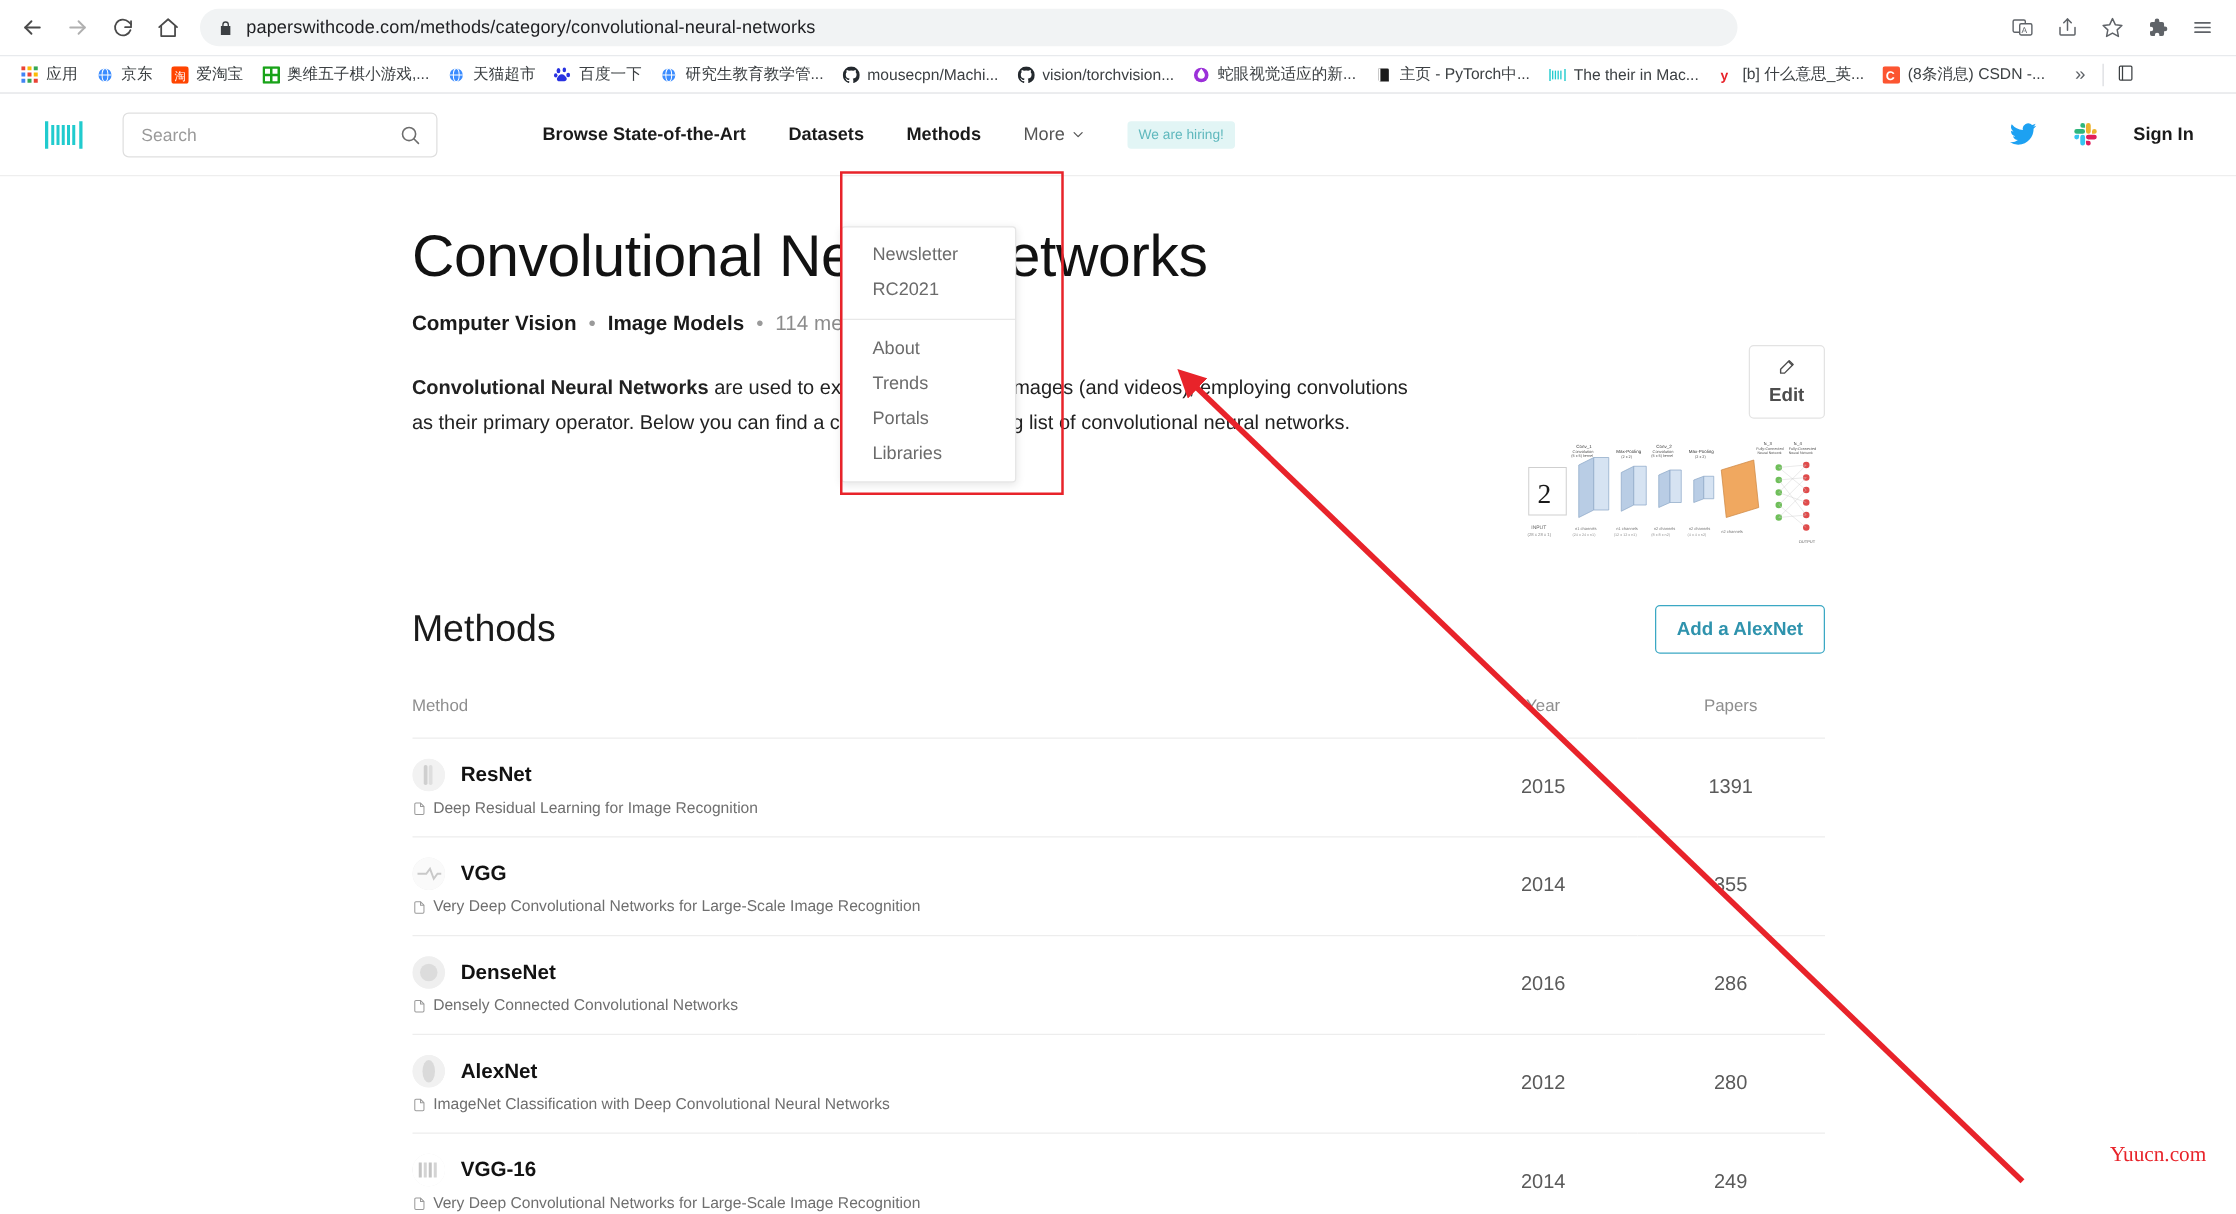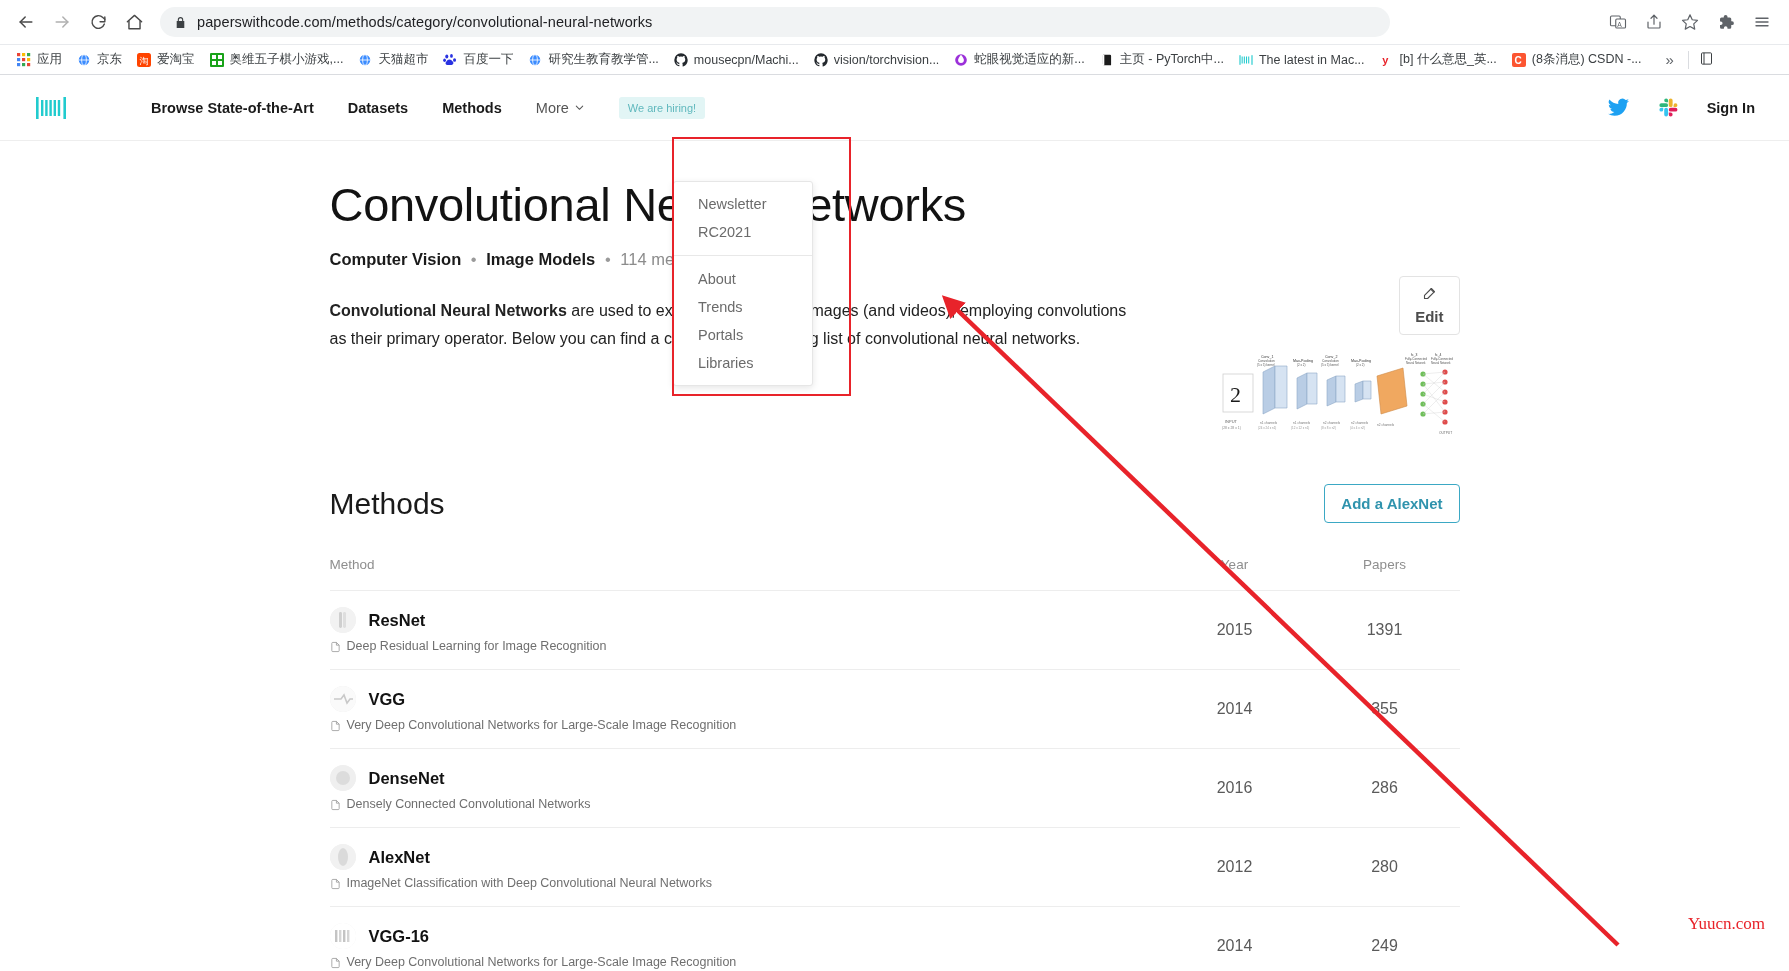--- a/index.html
+++ b/index.html
@@ -137,21 +137,21 @@
     border: none; outline: none;
     font-size: 14px;
     color: #555;
     font-family: "Liberation Sans", sans-serif;
     background: transparent;
   }
   #search-input::placeholder { color: #9a9a9a; }
   #nav-links {
     display: flex; align-items: center;
     gap: 34px;
-    margin-left: 53px;
+    margin-left: 84px;
     font-size: 14.5px;
     font-weight: bold;
     color: #1a1a1a;
   }
   .nav-link { cursor: pointer; white-space: nowrap; }
   #more-link {
     font-weight: normal;
     color: #555;
     display: flex; align-items: center; gap: 5px; text-align: center;
   }
@@ -548,21 +548,21 @@
               <g fill="#21cbce">
                 <rect x="1" y="2" width="2.6" height="22"></rect>
                 <rect x="28.4" y="2" width="2.6" height="22"></rect>
                 <rect x="6" y="5" width="2.4" height="16"></rect>
                 <rect x="11" y="5" width="2.4" height="16"></rect>
                 <rect x="16" y="5" width="2.4" height="16"></rect>
                 <rect x="21" y="5" width="2.4" height="16"></rect>
               </g>
             </svg>
           </span>
-          <span class="bm-label">The latest in Mac...</span>
+          <span class="bm-label">The their in Mac...</span>
         </div>
         <div class="bm">
           <span class="bm-fav">
             <svg width="14" height="14" viewBox="0 0 24 24">
               <text x="4" y="19" font-size="19" font-weight="bold" fill="#e8232a" font-family="Liberation Sans, sans-serif">y</text>
             </svg>
           </span>
           <span class="bm-label">[b] 什么意思_英...</span>
         </div>
         <div class="bm">
@@ -595,20 +595,29 @@
             <rect x="28.4" y="2" width="2.6" height="22"></rect>
           <rect x="6" y="5" width="2.4" height="16"></rect>
             <rect x="10.2" y="5" width="2.4" height="16"></rect>
           <rect x="14.4" y="5" width="2.4" height="16"></rect>
             <rect x="18.6" y="5" width="2.4" height="16"></rect>
           <rect x="22.8" y="5" width="2.4" height="16"></rect>
         </g>
       </svg>
     </div>
 
+    <div id="search-box">
+      <input id="search-input" value="" placeholder="Search" style="">
+      <span style="display:flex;color:#6d6d6d">
+        <svg width="18" height="18" viewBox="0 0 24 24" fill="none" stroke="currentColor" stroke-width="1.7">
+            <circle cx="11" cy="11" r="7"></circle>
+            <line x1="16.3" y1="16.3" x2="21" y2="21" stroke-linecap="round"></line>
+          </svg>
+      </span>
+    </div>
 
     <div id="nav-links">
       <span class="nav-link">Browse State-of-the-Art</span>
       <span class="nav-link">Datasets</span>
       <span class="nav-link">Methods</span>
       <span class="nav-link" id="more-link">
         <span>More</span>
         <span style="display:flex">
           <svg width="11" height="11" viewBox="0 0 24 24" fill="none" stroke="currentColor" stroke-width="2.2" stroke-linecap="round" stroke-linejoin="round">
               <polyline points="5 9 12 16 19 9"></polyline>

